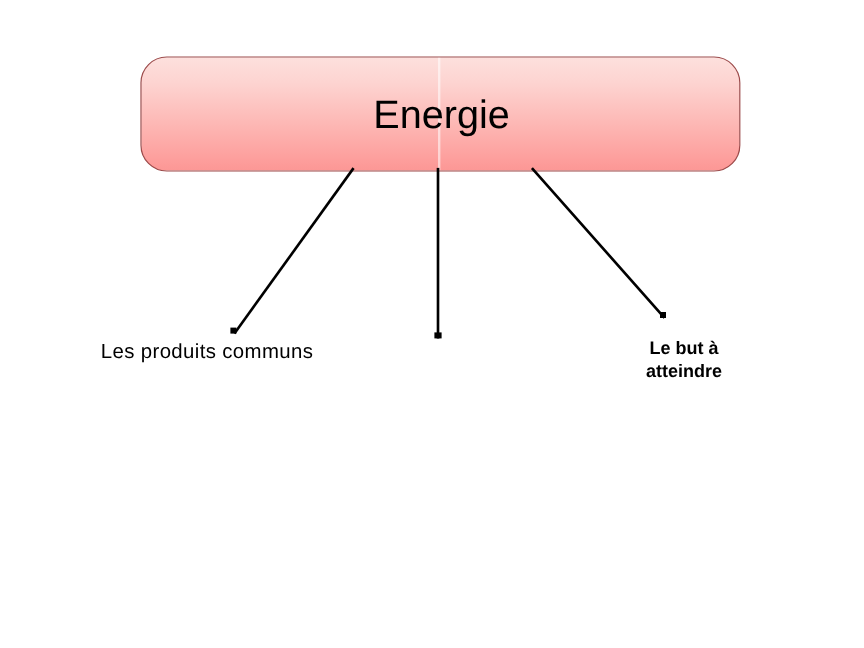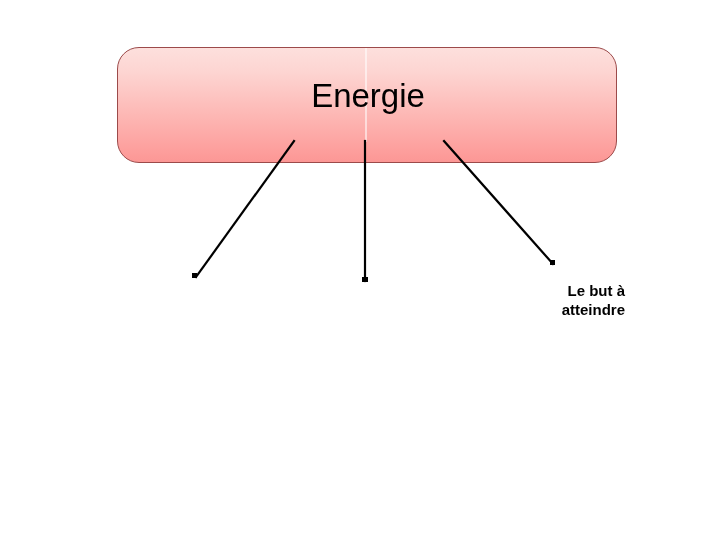--- a/index.html
+++ b/index.html
@@ -25,21 +25,21 @@
     height: 540px;
     background: #ffffff;
   }
 
   
   .title-box {
     position: absolute;
     left: 117px;
     top: 47px;
     width: 500px;
-    height: 116px;
+    height: 96px;
     box-sizing: border-box;
     border: 1px solid #9c4a4a;
     border-radius: 22px;
     background: linear-gradient(to bottom, #fde0dd 0%, #fdd4d1 22%, #fdb5b2 62%, #fd9d9b 92%, #fc9795 100%);
     overflow: hidden;
   }
   .title-box-highlight {
     position: absolute;
     left: 247px;
     top: 0px;
@@ -98,21 +98,21 @@
     font-weight: bold;
     text-align: center;
   }
   .leaf-goal {
     left: 515px;
     top: 281px;
     width: 110px;
     font-size: 15px;
     line-height: 19px;
     font-weight: bold;
-    text-align: right;
+    text-align: center;
   }
 </style>
 </head>
 <body>
 
 <div id="slide-canvas">
 
   <div class="title-box">
     <div class="title-box-highlight"></div>
     <div class="title-text">Energie</div>
@@ -120,18 +120,19 @@
 
   <svg id="connectors" viewBox="0 0 720 540" width="720" height="540" xmlns="http://www.w3.org/2000/svg">
     <line x1="294" y1="141" x2="196" y2="277" stroke="#000000" stroke-width="2.2" stroke-linecap="square"></line>
     <line x1="365" y1="141" x2="365" y2="281" stroke="#000000" stroke-width="2.2" stroke-linecap="square"></line>
     <line x1="444" y1="141" x2="553" y2="264" stroke="#000000" stroke-width="2.2" stroke-linecap="square"></line>
     <rect x="192" y="273" width="5" height="5" fill="#000000"></rect>
     <rect x="362" y="277" width="6" height="5" fill="#000000"></rect>
     <rect x="550" y="260" width="5" height="5" fill="#000000"></rect>
   </svg>
 
+  <div class="leaf-label leaf-common">Les produits communs</div>
 
 
   <div class="leaf-label leaf-goal">Le but à
 atteindre</div>
 
 </div>
 
 </body></html>

